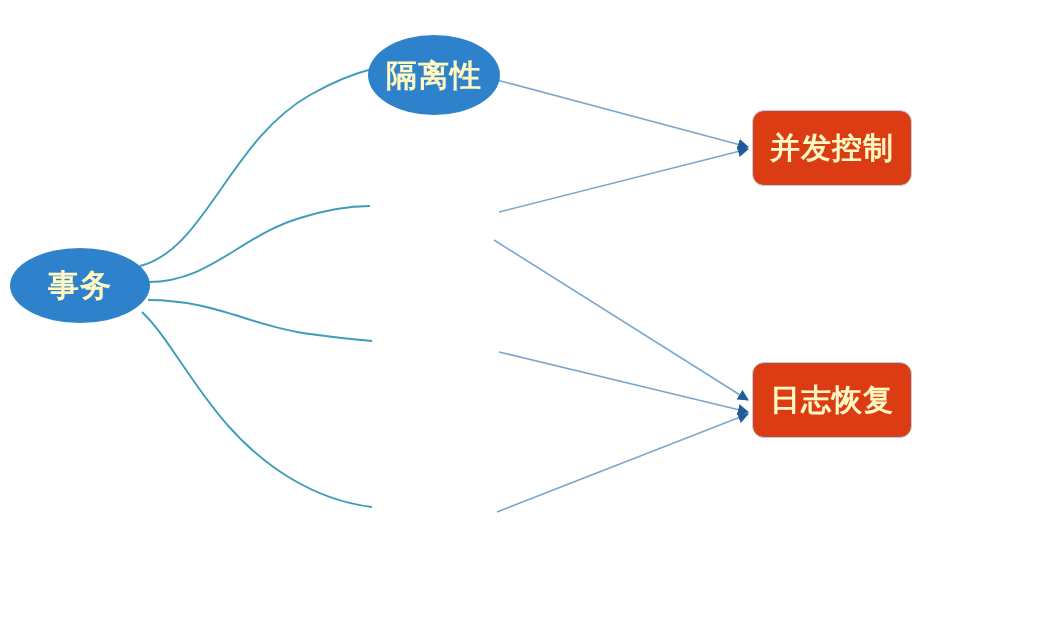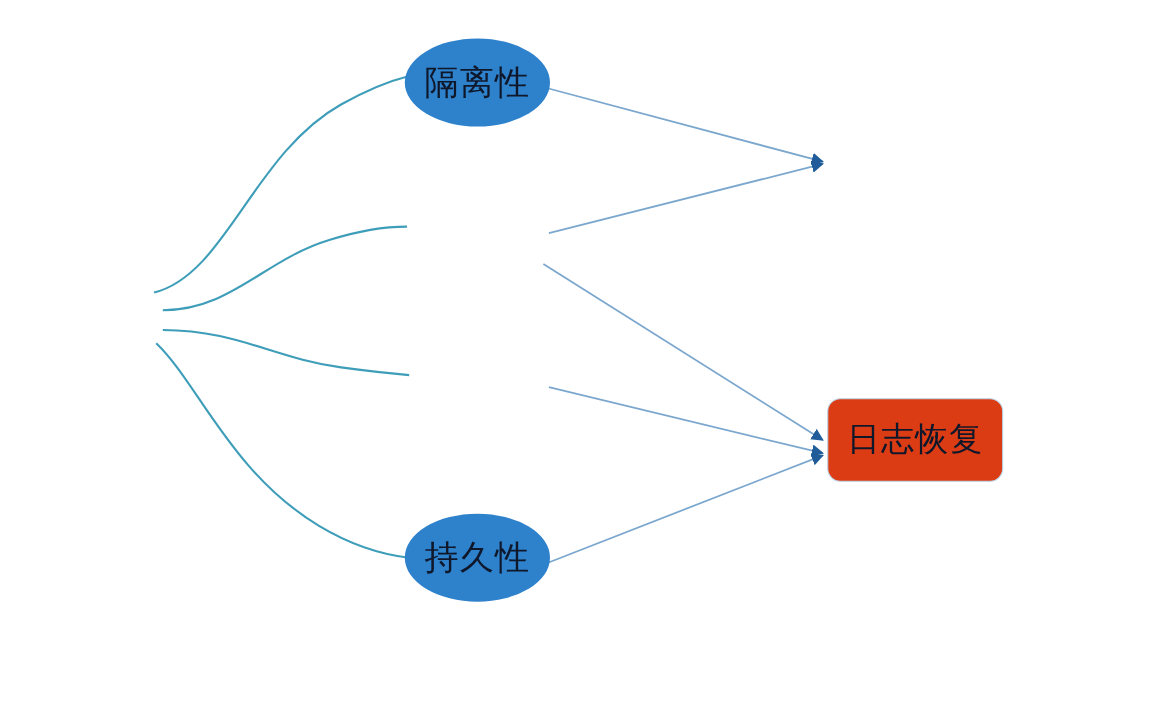--- a/index.html
+++ b/index.html
@@ -41,22 +41,22 @@
   }
   .node-rect {
     border-radius: 12px;
     background: #DC3C14;
     border: 1px solid #BBD3E8;
   }
   .node-label {
     font-size: 31px;
     line-height: 1;
     letter-spacing: 1px;
-    color: #0f172a;
-    font-weight: 400;
+    color: #fef9c3;
+    font-weight: 700;
     user-select: none;
   }
   .node-rect .node-label {
     font-size: 30px;
   }
 </style>
 </head>
 <body>
 
 <div id="diagram-root">
@@ -80,29 +80,32 @@
 
     <line x1="499" y1="212" x2="748" y2="149" stroke="#7BA7CE" stroke-width="1.6" marker-end="url(#arrow-head)"></line>
 
     <line x1="494" y1="240" x2="748" y2="400" stroke="#7BA7CE" stroke-width="1.6" marker-end="url(#arrow-head)"></line>
 
     <line x1="499" y1="352" x2="748" y2="412" stroke="#7BA7CE" stroke-width="1.6" marker-end="url(#arrow-head)"></line>
 
     <line x1="497" y1="512" x2="748" y2="414" stroke="#7BA7CE" stroke-width="1.6" marker-end="url(#arrow-head)"></line>
   </svg>
 
+  <div class="node node-ellipse" style="left:10px; top:248px; width:140px; height:75px;">
+    <span class="node-label">事务</span>
+  </div>
 
   <div class="node node-ellipse" style="left:368px; top:35px; width:132px; height:80px;">
     <span class="node-label">隔离性</span>
   </div>
 
 
 
-  <div class="node node-ellipse" style="left:368px; top:467px; width:132px; height:80px;">
-    <span class="node-label">持久性</span>
+
+  <div class="node node-rect" style="left:752px; top:110px; width:160px; height:76px;">
+    <span class="node-label">并发控制</span>
   </div>
-
 
   <div class="node node-rect" style="left:752px; top:362px; width:160px; height:76px;">
     <span class="node-label">日志恢复</span>
   </div>
 
 </div>
 
 </body></html>

